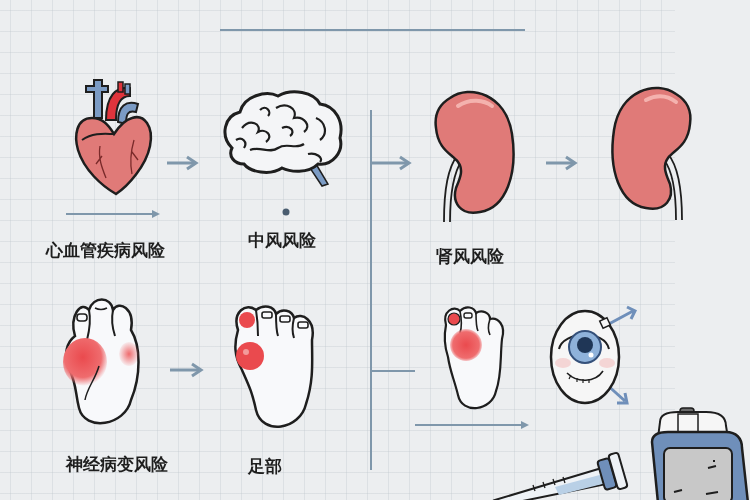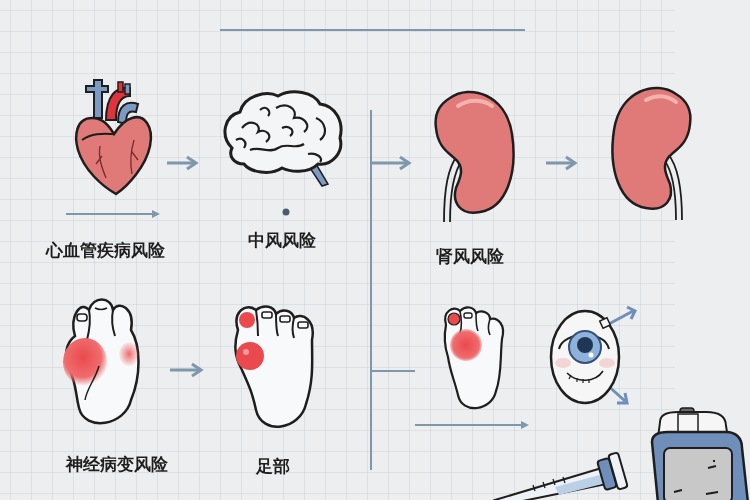--- a/index.html
+++ b/index.html
@@ -159,15 +159,15 @@
     <rect x="30" y="6" width="20" height="18" fill="#f6f6f6" stroke="#1e1e1e" stroke-width="1.5"></rect>
     <path d="M4 34 C4 26 12 24 20 24 L78 24 C88 24 94 30 94 40 L100 95 L10 95Z" fill="#6f8fba" stroke="#1e1e1e" stroke-width="2.5"></path>
     <rect x="16" y="40" width="68" height="55" rx="6" fill="#c8c8c8" stroke="#1e1e1e" stroke-width="2"></rect>
     <path d="M60 60 L68 58 M66 54 L66 52 M26 84 L34 82 M58 86 L70 84" stroke="#1e1e1e" stroke-width="2"></path>
   </svg>
 
   <div class="label" style="left:46px;top:239px;">心血管疾病风险</div>
   <div class="label" style="left:248px;top:229px;">中风风险</div>
   <div class="label" style="left:436px;top:245px;">肾风风险</div>
   <div class="label" style="left:50px;top:453px;margin-left:16px;">神经病变风险</div>
-  <div class="label" style="left:256px;top:455px;">足部</div>
+  <div class="label" style="left:248px;top:455px;">足部</div>
 
 </div>
 
 </body></html>

